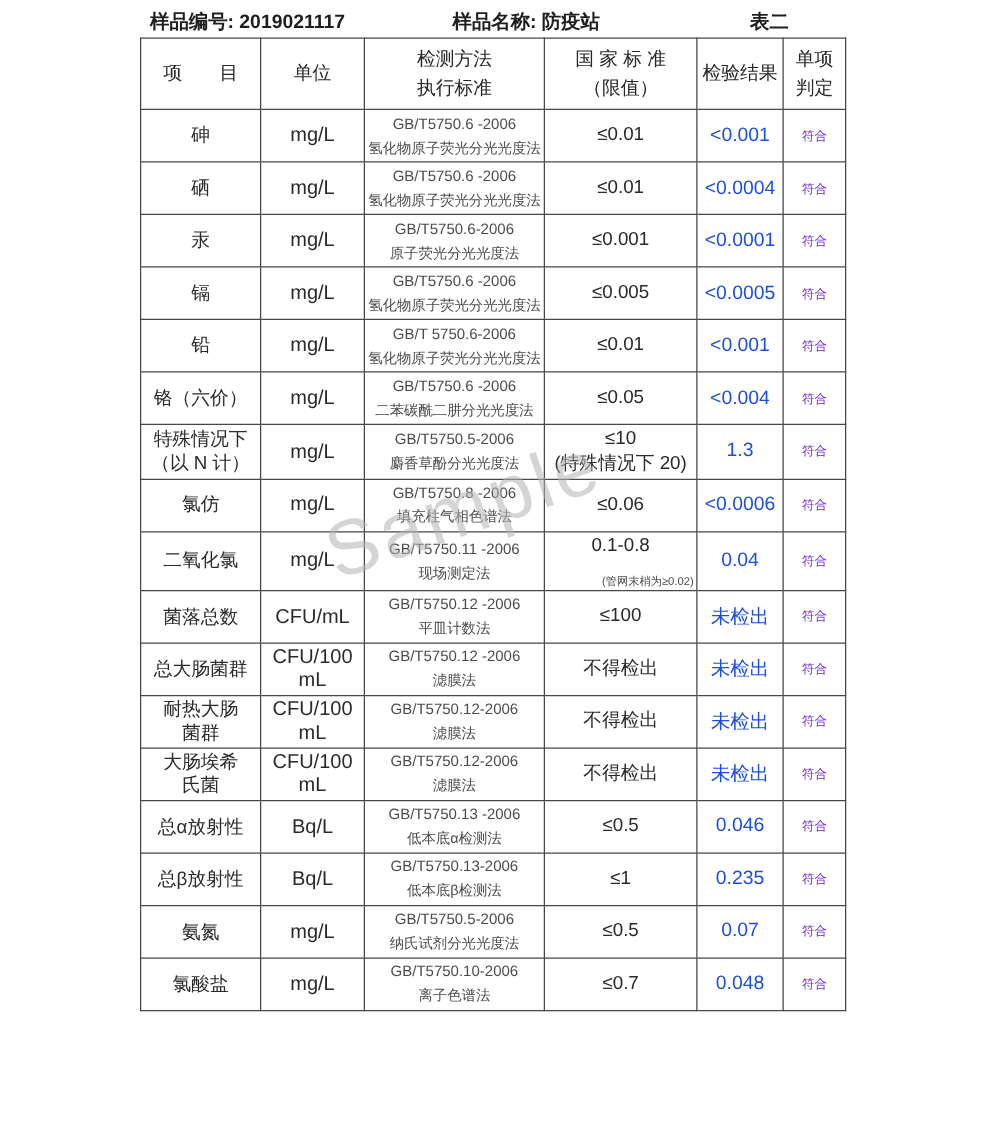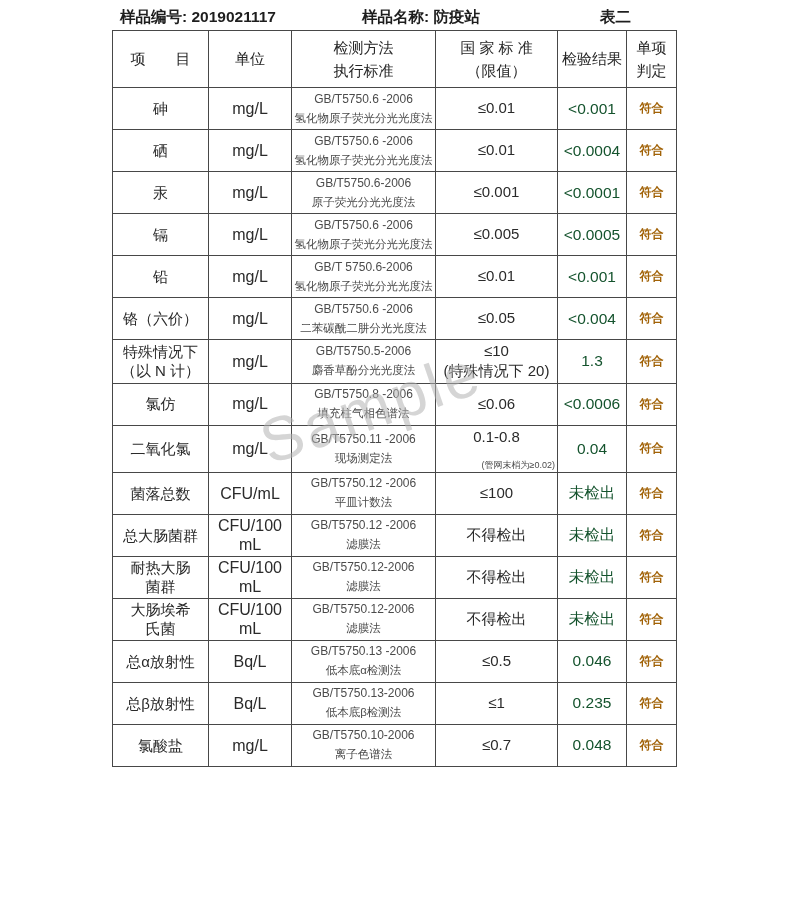--- a/index.html
+++ b/index.html
@@ -32,22 +32,22 @@
   .report thead tr { height:57px; }
   .report thead th { font-size:15px; font-weight:500; color:#262626; line-height:1.55; }
   .report tbody tr { height:42px; }
 
   .cell-item   { font-size:15px; white-space:pre-line; line-height:1.3; color:#2a2a2a; }
   .cell-unit   { font-size:16px; white-space:pre-line; line-height:1.2; color:#2a2a2a; }
   .cell-method .m1 { font-size:12px;   color:#4b4b4b; }
   .cell-method .m2 { font-size:11.5px; color:#4b4b4b; margin-top:5px; }
   .cell-limit  { font-size:15px; white-space:pre-line; line-height:1.35; color:#2a2a2a; }
   .cell-limit .note { display:block; font-size:9px; color:#4b4b4b; white-space:nowrap; margin-top:12px;text-align:right; }
-  .cell-result { font-size:15.5px; color:#14532d; }
-  .cell-judge  { font-size:12px; color:#a16207;font-weight:bold; }
+  .cell-result { font-size:15.5px; color:#1d4ed8; }
+  .cell-judge  { font-size:10px; color:#6d28d9; }
 
   
   .watermark {
     position:absolute; left:263px; top:413px;
     height:64px; line-height:64px;
     font-size:62px; letter-spacing:3px;
     color:#b3b3b3; opacity:0.55;
     transform:rotate(-19deg); transform-origin:0 50%;
     pointer-events:none; user-select:none;
   }
@@ -264,20 +264,31 @@
           <td class="cell-unit">Bq/L</td>
           <td class="cell-method">
             <div class="m1">GB/T5750.13-2006</div>
             <div class="m2">低本底β检测法</div>
           </td>
           <td class="cell-limit">≤1</td>
           <td class="cell-result">0.235</td>
           <td class="cell-judge">符合</td>
         </tr>
         <tr>
+          <td class="cell-item">氨氮</td>
+          <td class="cell-unit">mg/L</td>
+          <td class="cell-method">
+            <div class="m1">GB/T5750.5-2006</div>
+            <div class="m2">纳氏试剂分光光度法</div>
+          </td>
+          <td class="cell-limit">≤0.5</td>
+          <td class="cell-result">0.07</td>
+          <td class="cell-judge">符合</td>
+        </tr>
+        <tr>
           <td class="cell-item">氯酸盐</td>
           <td class="cell-unit">mg/L</td>
           <td class="cell-method">
             <div class="m1">GB/T5750.10-2006</div>
             <div class="m2">离子色谱法</div>
           </td>
           <td class="cell-limit">≤0.7</td>
           <td class="cell-result">0.048</td>
           <td class="cell-judge">符合</td>
         </tr>

